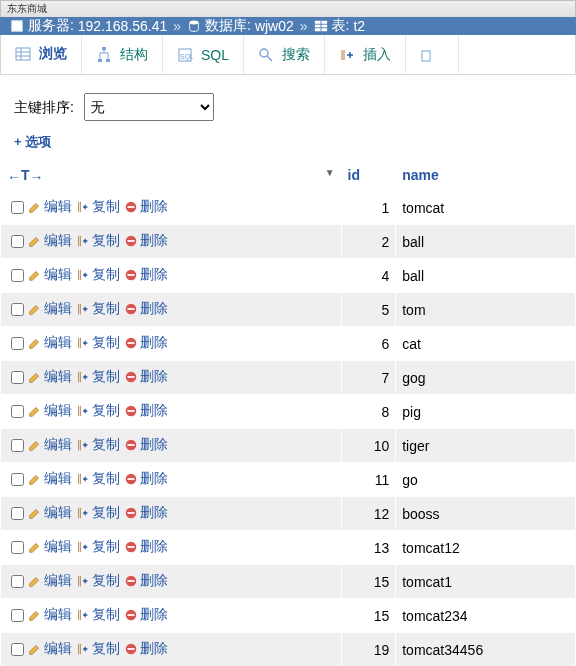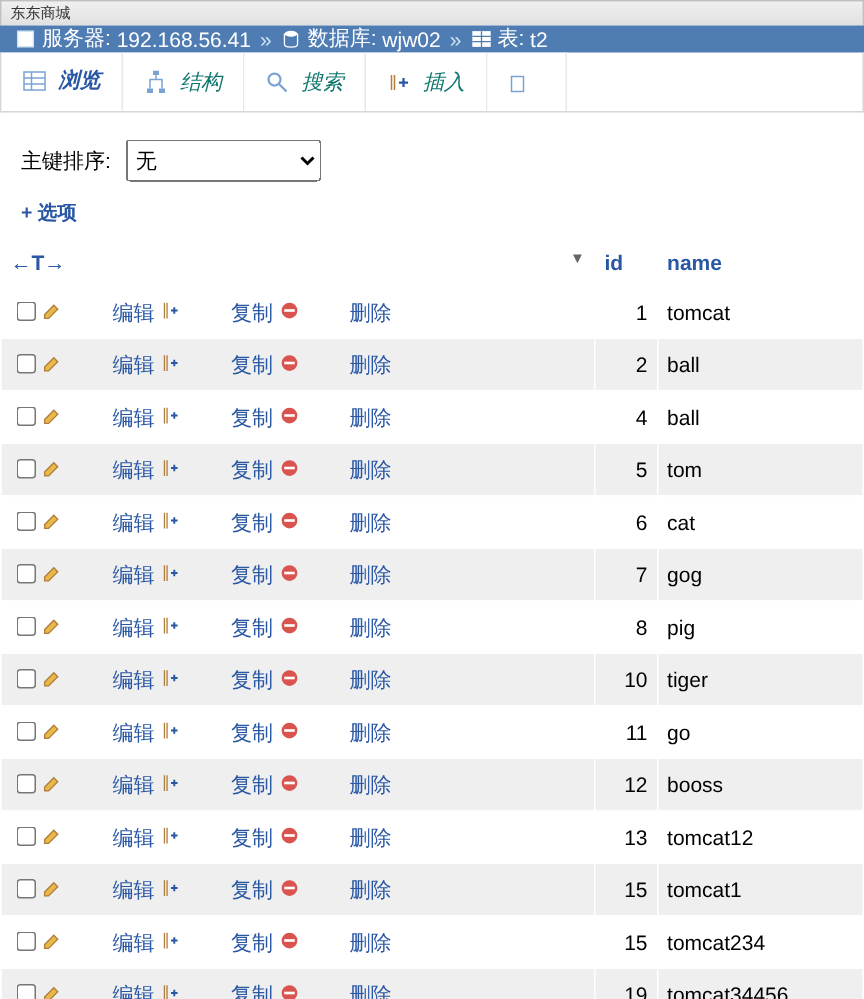--- a/index.html
+++ b/index.html
@@ -34,21 +34,20 @@
 }
 .breadcrumb .sep {
   color: #cfe1f3;
   margin: 0 6px;
 }
 .toolbar {
   border: 1px solid #d6d6d6;
   border-top: none;
   display: flex;
   overflow: hidden;
-  font-style: italic;
 }
 .toolbar-item {
   display: flex;
   align-items: center;
   padding: 10px 14px;
   border-right: 1px solid #e8e8e8;
   background: #fff;
   color: #0f766e;
   font-size: 14px;
   cursor: pointer;
@@ -110,23 +109,23 @@
 .table td.id-col { text-align: right; }
 .action-cell {
   white-space: nowrap;
 }
 .action-cell input[type=checkbox] {
   margin-right: 4px;
 }
 .action-link {
   color: #2957a4;
   display: inline-flex;
+  align-items: center;
   margin-right: 4px;
   cursor: pointer;
-  gap: 31px;
 }
 .icon {
   width: 14px;
   height: 14px;
   display: inline-block;
   margin-right: 2px;
 }
 .sort-arrow {
   float: right;
   font-size: 10px;
@@ -187,20 +186,29 @@
           <rect x="6" y="0" width="4" height="3" fill="#7aa3d4"></rect>
           <rect x="2" y="12" width="4" height="3" fill="#7aa3d4"></rect>
           <rect x="10" y="12" width="4" height="3" fill="#7aa3d4"></rect>
         </svg>
     </span>
     <span>结构</span>
   </div>
   <div class="toolbar-item">
     <span class="t-icon">
       <svg viewBox="0 0 16 16">
+          <rect x="2" y="2" width="12" height="12" fill="none" stroke="#7aa3d4"></rect>
+          <text x="3" y="12" font-size="7" fill="#7aa3d4">SQL</text>
+        </svg>
+    </span>
+    <span>SQL</span>
+  </div>
+  <div class="toolbar-item">
+    <span class="t-icon">
+      <svg viewBox="0 0 16 16">
           <circle cx="6" cy="6" r="4" fill="none" stroke="#7aa3d4" stroke-width="1.5"></circle>
           <line x1="9" y1="9" x2="14" y2="14" stroke="#7aa3d4" stroke-width="1.5"></line>
         </svg>
     </span>
     <span>搜索</span>
   </div>
   <div class="toolbar-item">
     <span class="t-icon">
       <svg viewBox="0 0 16 16">
           <line x1="3" y1="3" x2="3" y2="13" stroke="#b07d3a"></line>

